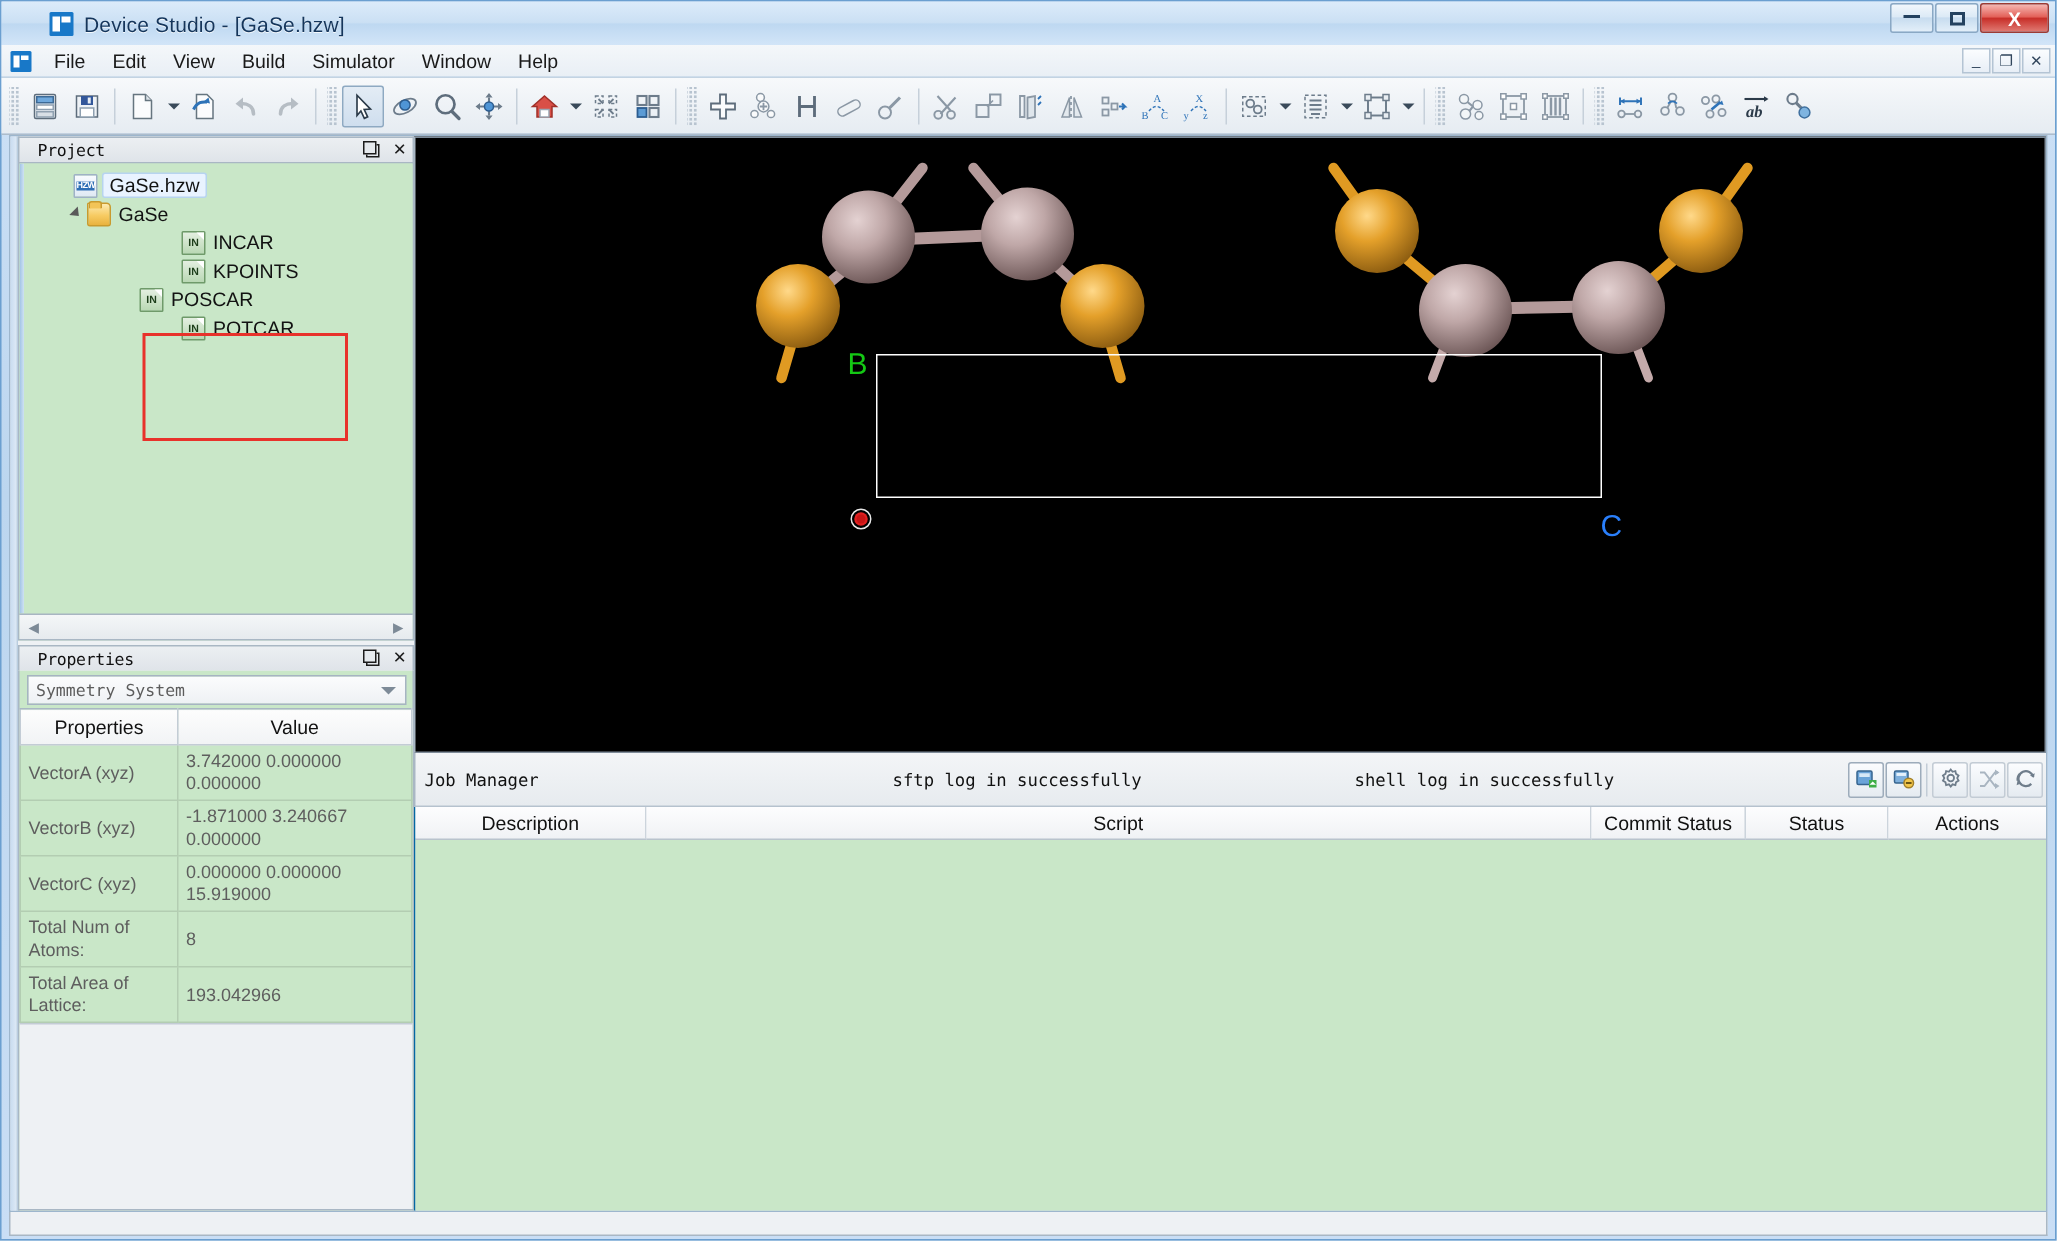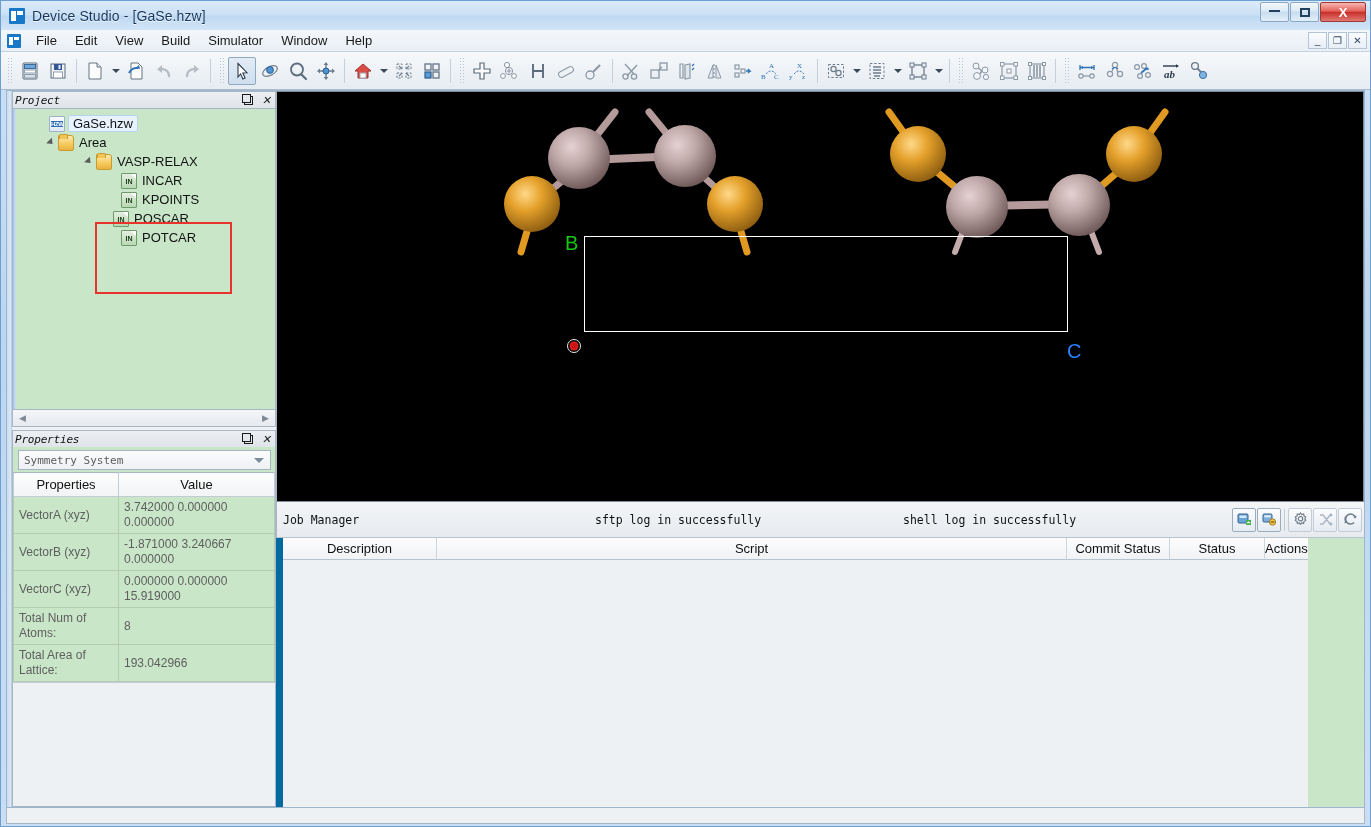--- a/index.html
+++ b/index.html
@@ -14,21 +14,21 @@
   .app-window {
     position: absolute; inset: 0;
     background: linear-gradient(180deg,#cfe2f7 0%,#bcd6ef 40%,#c9def5 100%);
     border: 1px solid #6b9fd0;
   }
 
   
   .titlebar {
     height: 29px; position: relative;
     background: linear-gradient(180deg,#dcebfa 0%,#cbe0f4 48%,#bed8f1 52%,#d2e5f8 100%);
-    display: flex; align-items: center;
+    display: flex; align-items: center; padding-left: 24px;
   }
   .title-icon {
     width: 16px; height: 16px; margin-left: 8px; margin-right: 7px;
     background: #1878c8; position: relative; border-radius: 1px;
     flex: none;
   }
   .title-icon::before {
     content: ""; position: absolute; left: 2px; top: 3px;
     width: 5px; height: 10px; background: #fff;
   }
@@ -123,21 +123,21 @@
     background: #eef1f4;
   }
   .dock-strip {
     width: 5px; background: linear-gradient(90deg,#c9dcf0,#dde9f6);
     border-right: 1px solid #b9cde0; flex: none;
   }
   .panel-head {
     height: 17px; display: flex; align-items: center;
     background: linear-gradient(180deg,#eceff2 0%,#dfe4e9 100%);
     border: 1px solid #a9b7c4; border-bottom: none;
-    padding-left: 2px; position: relative; font-style: italic;
+    padding-left: 12px; position: relative;
   }
   .panel-title {
     font-family: "DejaVu Sans Mono", monospace;
     font-size: 11px; color: #101010; letter-spacing: -.2px;
   }
   .panel-head-btns { position: absolute; right: 4px; display: flex; gap: 9px; align-items: center; }
   .ph-btn { font-size: 11px; color: #1b1b1b; line-height: 1; }
   .ph-float {
     width: 9px; height: 9px; border: 1.3px solid #1b1b1b; position: relative;
   }
@@ -293,22 +293,22 @@
     position: absolute; right: 2px; display: flex; align-items: center; gap: 1px;
   }
   .jt-sep { width: 1px; height: 22px; background: #c2ccd6; margin: 0 2px; }
   .jt-btn {
     width: 24px; height: 24px; border: 1px solid #9dacbb; border-radius: 2px;
     background: linear-gradient(180deg,#fbfcfe 0%,#e5ebf1 100%);
     display: flex; align-items: center; justify-content: center;
   }
   .jt-btn.plain { border-color: #c3ccd5; }
 
-  .jobtable { flex: 1; display: flex; flex-direction: row; min-height: 0;
-    border-left: 7px solid #0369a1; }
+  .jobtable { flex: 1; display: flex; flex-direction: column; min-height: 0;
+    border-left: 1px solid #0369a1; }
   .jt-header { display: flex; height: 22px; flex: none; }
   .jt-th {
     border-right: 1px solid #ccd4dc; border-bottom: 1px solid #b9c3cd;
     background: linear-gradient(180deg,#fdfdfe 0%,#f0f2f5 100%);
     display: flex; align-items: center; justify-content: center;
     font-size: 13px; color: #111;
   }
   .jt-body { flex: 1; background: #c9e7c8; }
 
   .statusbar {
@@ -658,39 +658,34 @@
 
 
           <div class="tnode selected-file" style="padding-left:36px">
             <span class="ico ico-hzw"></span>
             <span class="tlabel">GaSe.hzw</span>
           </div>
 
           <div class="tnode" style="padding-left:31px">
             <span class="twist"></span>
             <span class="ico ico-folder"></span>
-            <span class="tlabel">Area</span>
+            <span class="tlabel">GaSe</span>
           </div>
 
 
-          <div class="tnode" style="padding-left:69px">
-            <span class="twist"></span>
-            <span class="ico ico-folder"></span>
-            <span class="tlabel">VASP-RELAX</span>
-          </div>
 
           <div class="tnode" style="padding-left:108px">
             <span class="ico ico-in"></span>
             <span class="tlabel">INCAR</span>
           </div>
           <div class="tnode" style="padding-left:108px">
             <span class="ico ico-in"></span>
             <span class="tlabel">KPOINTS</span>
           </div>
-          <div class="tnode" style="padding-left:100px">
+          <div class="tnode" style="padding-left:80px">
             <span class="ico ico-in"></span>
             <span class="tlabel">POSCAR</span>
           </div>
           <div class="tnode" style="padding-left:108px">
             <span class="ico ico-in"></span>
             <span class="tlabel">POTCAR</span>
           </div>
 
           <div class="highlight-box" style="left:82px; top:113px; width:137px; height:72px;"></div>
         </div>

